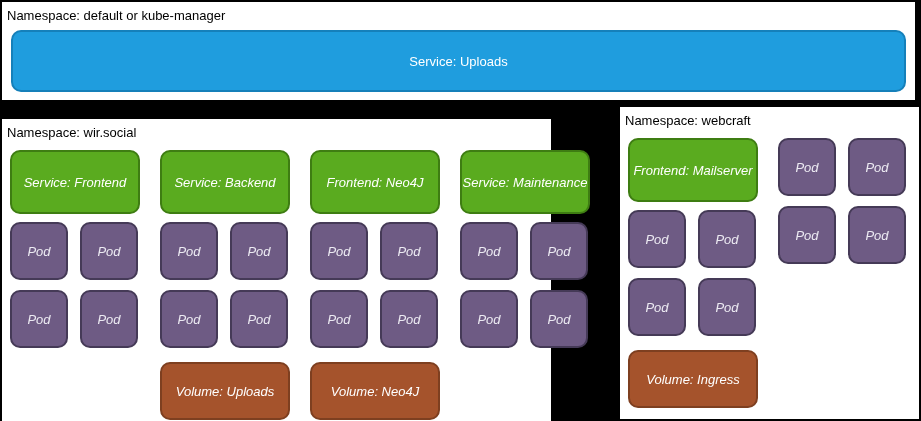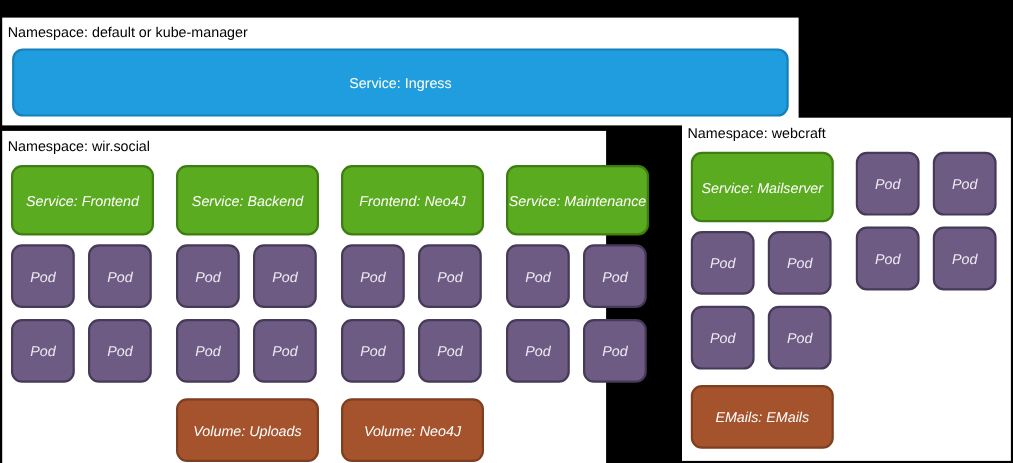--- a/index.html
+++ b/index.html
@@ -4,21 +4,21 @@
 <style>
   html, body { margin: 0; padding: 0; }
   body {
     width: 921px; height: 421px;
     background: #000;
     position: relative;
     overflow: hidden;
     font-family: "Liberation Sans", sans-serif;
   }
   .panel { position: absolute; background: #fff; box-sizing: border-box; }
-  #top-panel   { left: 2px;   top: 16px;   width: 724px; height: 98px;  }
+  #top-panel   { left: 2px;   top: 2px;   width: 913px; height: 98px;  }
   #left-panel  { left: 2px;   top: 107px; width: 549px; height: 306px; margin-top: 12px; }
   #right-panel { left: 620px; top: 107px; width: 299px; height: 312px; }
 
   .ns-label {
     font-size: 13px; color: #000;
     padding: 6px 0 0 5px;
     line-height: 16px;
     white-space: nowrap;
   }
 
@@ -70,21 +70,21 @@
     background: var(--volume-brown, #a5532c);
     border: 2px solid var(--volume-border, #7e3f20);
     color: #fff;
   }
 </style>
 </head>
 <body>
 
 <div class="panel" id="top-panel">
   <div class="ns-label">Namespace: default or kube-manager</div>
-  <div class="box ingress">Service: Ingress</div>
+  <div class="box ingress">Service: Uploads</div>
 </div>
 
 <div class="panel" id="left-panel">
   <div class="ns-label">Namespace: wir.social</div>
   <div class="groups">
 
     <div class="group">
       <div class="box service">Service: Frontend</div>
       <div class="pods">
         <div class="box pod">Pod</div>
@@ -127,28 +127,28 @@
     </div>
 
   </div>
 </div>
 
 <div class="panel" id="right-panel">
   <div class="ns-label">Namespace: webcraft</div>
   <div class="groups">
 
     <div class="group">
-      <div class="box service">Service: Mailserver</div>
+      <div class="box service">Frontend: Mailserver</div>
       <div class="pods">
         <div class="box pod">Pod</div>
         <div class="box pod">Pod</div>
         <div class="box pod">Pod</div>
         <div class="box pod">Pod</div>
       </div>
-      <div class="box volume">EMails: EMails</div>
+      <div class="box volume">Volume: Ingress</div>
     </div>
 
     <div class="group">
       <div class="pods">
         <div class="box pod">Pod</div>
         <div class="box pod">Pod</div>
         <div class="box pod">Pod</div>
         <div class="box pod">Pod</div>
       </div>
     </div>

